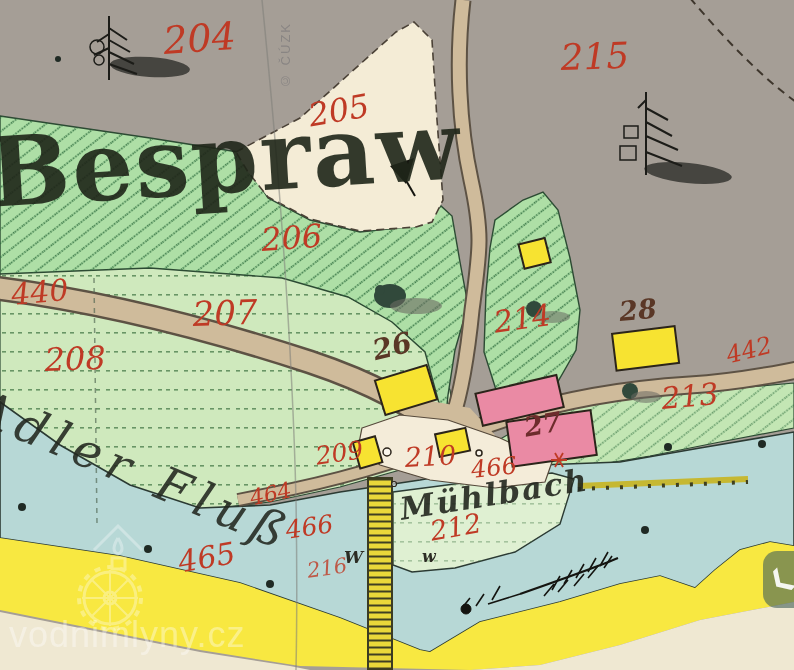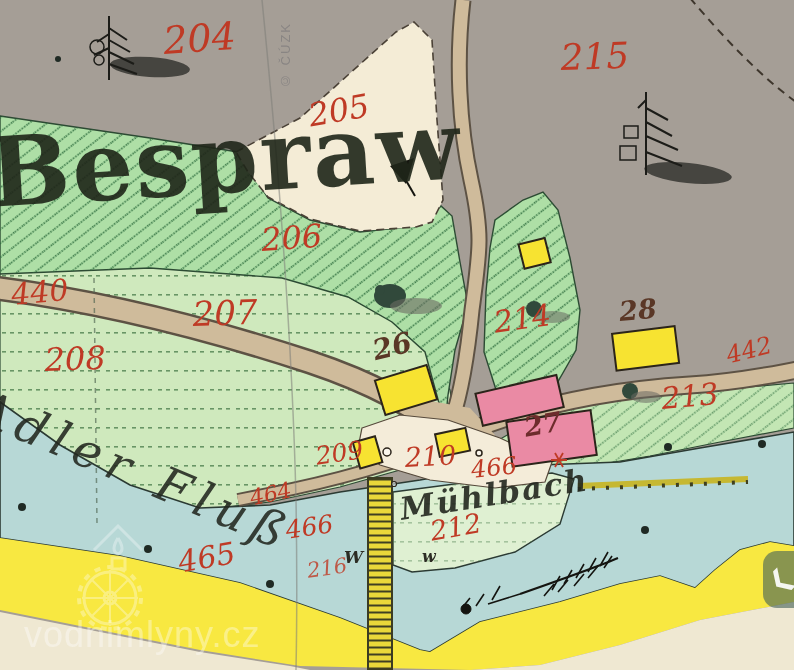--- a/index.html
+++ b/index.html
@@ -16,21 +16,21 @@
   .place{font-weight:bold;letter-spacing:2px;opacity:.9;color:#1f2619;}
   .script{font-style:italic;letter-spacing:8px;opacity:.88;}
   .scriptsm{font-style:italic;font-weight:bold;letter-spacing:2px;opacity:.9;}
   .wsym{font-weight:bold;font-style:italic;color:#2c2c24;}
   .faded{opacity:.8;}
   .cuzk{
     color:#63636a;opacity:.42;font-family:"Liberation Sans",sans-serif;
     writing-mode:vertical-rl;transform:rotate(180deg);letter-spacing:2px;
   }
   .wm-text{
-    position:absolute;left:24px;top:614px;
+    position:absolute;left:9px;top:614px;
     font-family:"Liberation Sans",sans-serif;font-size:36px;letter-spacing:1px;
     color:#ffffff;opacity:.38;pointer-events:none;
   }
   #navbtn{
     position:absolute;left:763px;top:551px;width:46px;height:57px;
     border-radius:14px;background:rgba(70,99,88,.62);
     display:flex;align-items:center;justify-content:flex-start;
     padding-left:6px;box-sizing:border-box;cursor:pointer;
   }
   #navbtn .glyph{

